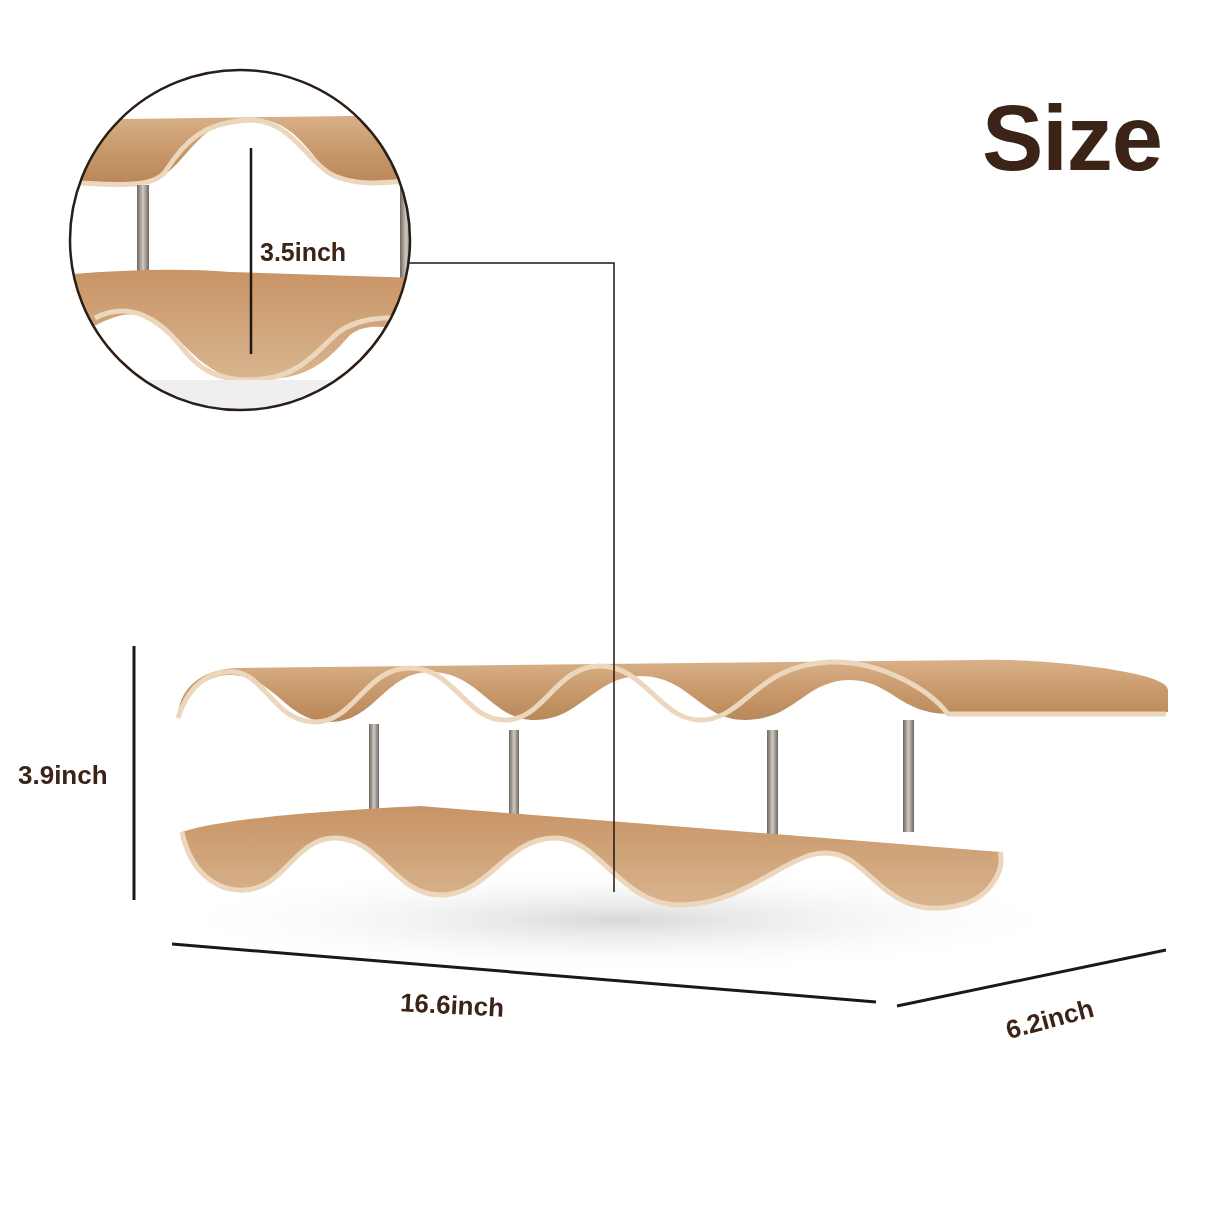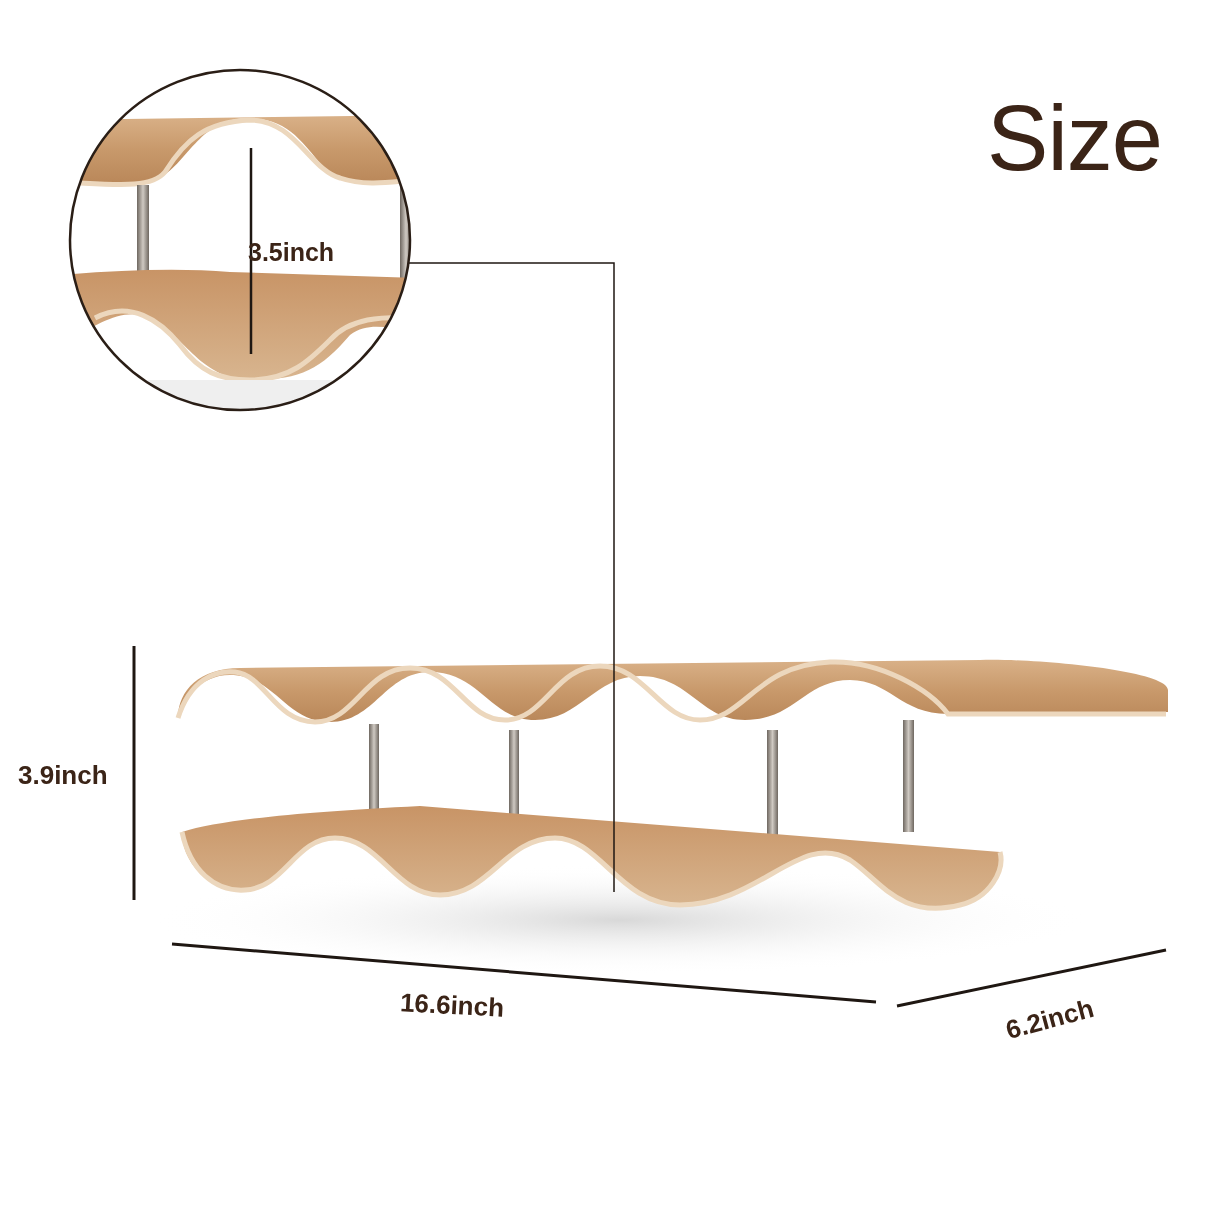--- a/index.html
+++ b/index.html
@@ -1,19 +1,19 @@
 <!DOCTYPE html>
 <html><head>
 <meta charset="utf-8">
 <style>
   html, body { margin: 0; padding: 0; background: #ffffff; }
   body { width: 1214px; height: 1214px; position: relative; overflow: hidden; font-family: "Liberation Sans", sans-serif; }
   .title {
     position: absolute; right: 52px; top: 82px; text-align: right;
-    color: #3b2417; font-weight: 400; font-size: 92px; line-height: 112px; letter-spacing: -1px;
+    color: #3b2417; font-weight: 700; font-size: 92px; line-height: 112px; letter-spacing: -1px;
     font-family: "Liberation Sans", sans-serif;
   }
   .title div { white-space: nowrap; }
   .label { position: absolute; color: #3b2417; font-weight: 700; font-size: 26px; white-space: nowrap; font-family: "Liberation Sans", sans-serif; }
   svg.scene { position: absolute; left: 0; top: 0; }
 </style>
 </head>
 <body>
 
 <svg class="scene" width="1214" height="1214" viewBox="0 0 1214 1214">
@@ -80,16 +80,16 @@
     </g>
     <circle cx="240" cy="240" r="170" fill="none" stroke="#2a1e16" stroke-width="2.5"></circle>
     <line x1="251" y1="148" x2="251" y2="354" stroke="#1f1712" stroke-width="2.5"></line>
   </g>
 </svg>
 
 <div class="title">
   <div>Size</div>
 </div>
 
-<div class="label" style="left:248px; top:238px; font-size:25px;">3.5inch</div>
+<div class="label" style="left:260px; top:238px; font-size:25px;">3.5inch</div>
 <div class="label" style="left:18px; top:760px;text-align:center;">3.9inch</div>
 <div class="label" style="left:400px; top:990px; transform:rotate(3deg);">16.6inch</div>
 <div class="label" style="left:1005px; top:1004px; transform:rotate(-15deg);">6.2inch</div>
 
 </body></html>

